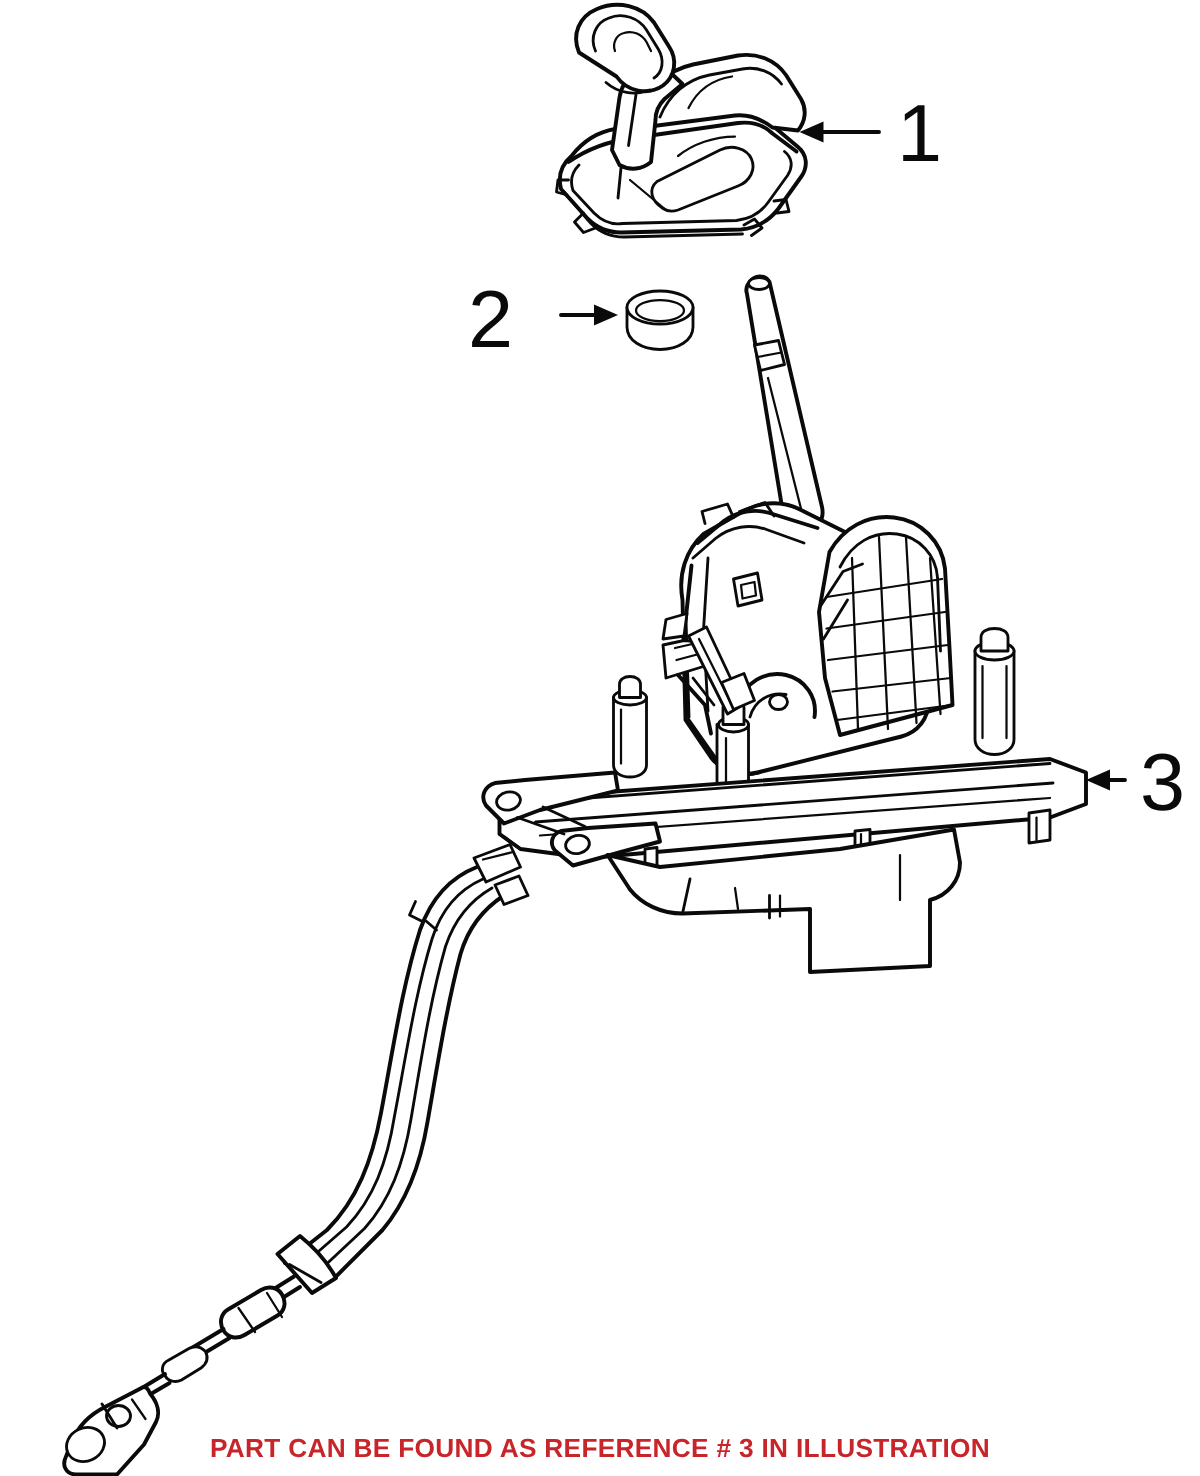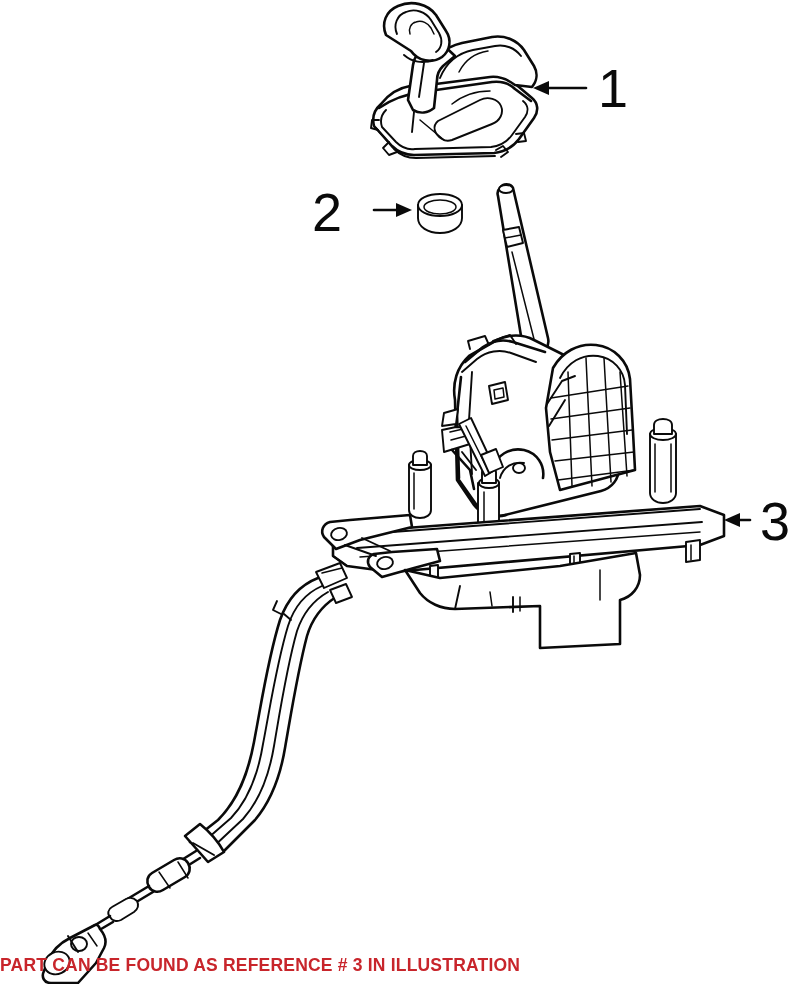--- a/index.html
+++ b/index.html
@@ -69,20 +69,21 @@
     font-family: "Liberation Sans", sans-serif;
     font-size: 54px;
     font-weight: 400;
     fill: #0a0a0a;
   }
   #footer-caption {
     position: absolute;
     left: 0;
     top: 955px;
     width: 800px;
+    text-align: center;
     font-family: "Liberation Sans", sans-serif;
     font-size: 17.5px;
     font-weight: bold;
     letter-spacing: 0.2px;
     color: #C8252B;
     white-space: nowrap;
   }
 </style>
 </head>
 <body>

